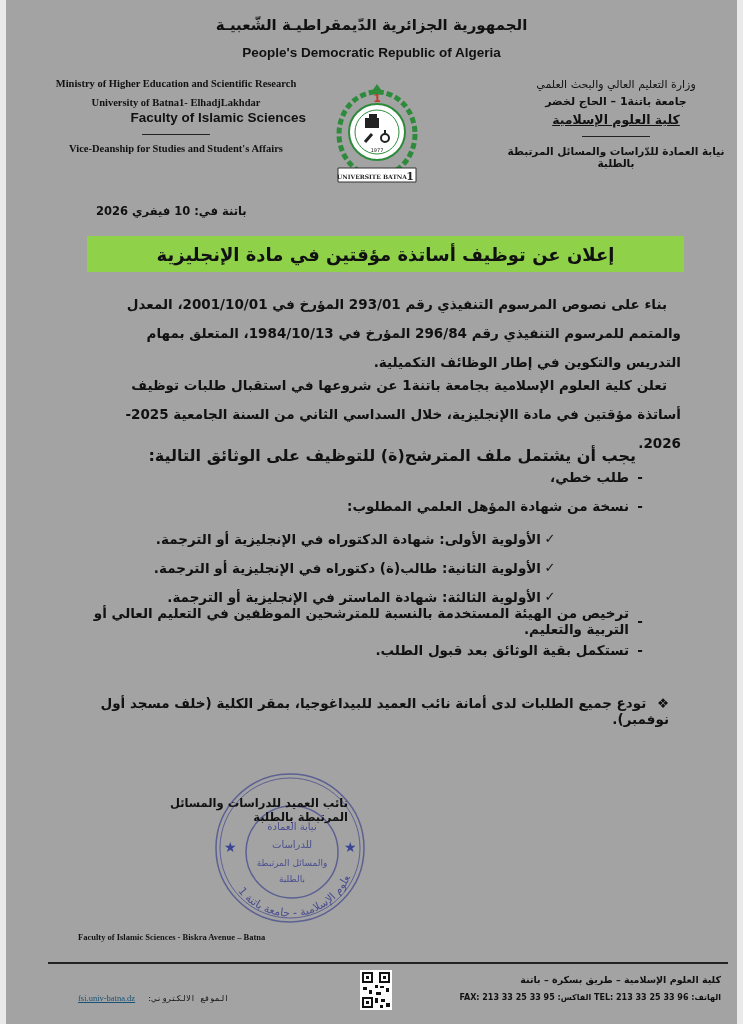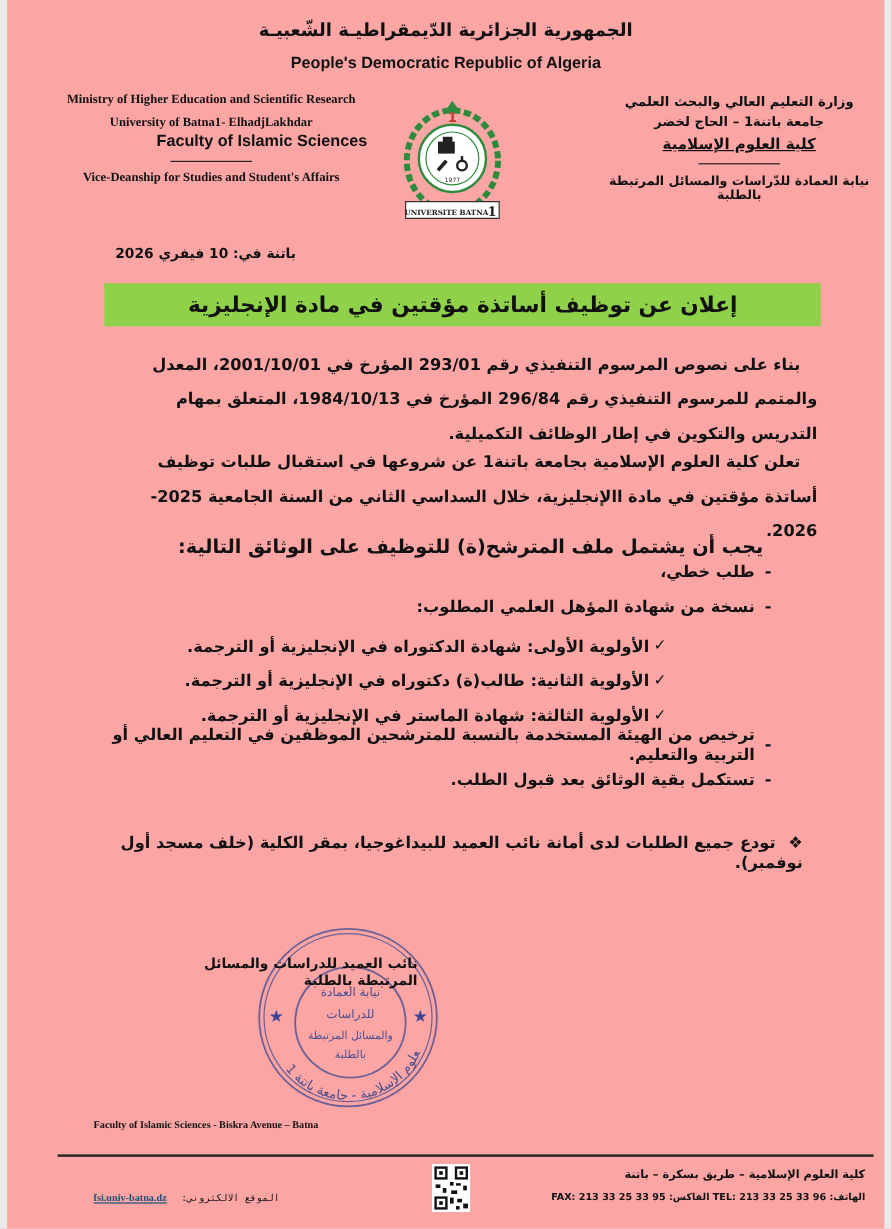--- a/index.html
+++ b/index.html
@@ -3,37 +3,37 @@
 <meta charset="utf-8">
 <style>
   html, body { margin: 0; padding: 0; }
   body {
     width: 743px; height: 1024px; position: relative; overflow: hidden;
     background: #e9e9e9;
     font-family: "DejaVu Sans", sans-serif; color: #111;
   }
   .page {
     position: absolute; left: 6px; top: 0; width: 731px; height: 1024px;
-    background: #fca5a5;
+    background: #a3a3a3;
   }
   .abs { position: absolute; }
   .center { text-align: center; }
   .rtl { direction: rtl; text-align: right; }
   .republic-ar { left: 0; width: 731px; top: 16px; font-size: 15px; font-weight: bold; }
   .republic-en { left: 0; width: 731px; top: 45px; font-size: 13.5px; font-weight: bold; font-family: Liberation Sans, sans-serif; }
 
   .hdr-left { left: 40px; width: 260px; top: 78px; font-family: "Liberation Serif", serif; }
   .hdr-left .l1 { font-size: 10.5px; font-weight: bold; }
   .hdr-left .l2 { font-size: 10.5px; font-weight: bold; margin-top: 8px; }
   .hdr-left .l3 { font-family: "Liberation Sans", sans-serif; font-size: 13.5px; font-weight: bold; margin-top: 2px; text-align: right; }
   .hdr-left .rule, .hdr-right .rule { width: 68px; height: 1px; background: #222; margin: 9px auto 8px; }
   .hdr-left .l4 { font-size: 10.5px; font-weight: bold; }
 
   .hdr-right { left: 495px; width: 230px; top: 78px; }
-  .hdr-right .r1 { font-size: 11px; font-weight: bold; }
+  .hdr-right .r1 { font-size: 11px; font-weight: normal; }
   .hdr-right .r2 { font-size: 11px; font-weight: bold; margin-top: 4px; }
   .hdr-right .r3 { font-size: 12.5px; font-weight: bold; margin-top: 4px; text-decoration: underline; }
   .hdr-right .r4 { font-size: 10.5px; font-weight: bold; }
 
   .logo { left: 326px; top: 80px; width: 90px; height: 110px; }
 
   .date-line { left: 90px; top: 204px; font-size: 11.5px; font-weight: bold; direction: rtl; }
 
   .banner {
     left: 81px; top: 236px; width: 597px; height: 36px; background: #8fd24a;
@@ -58,21 +58,21 @@
 
   .deposit { left: 85px; width: 578px; top: 695px; font-size: 13.5px; font-weight: bold; }
   .deposit .diamond { display: inline-block; width: 18px; }
 
   .sig-title { left: 120px; width: 222px; top: 796px; font-size: 11.5px; font-weight: bold; }
   .stamp { left: 204px; top: 768px; width: 160px; height: 160px; }
 
   .footer-rule { left: 42px; top: 962px; width: 680px; height: 2px; background: #222; }
   .f-left1 { left: 72px; top: 932px; font-size: 8.5px; font-weight: bold; font-family: "Liberation Serif", serif; }
   .f-left2 { left: 72px; top: 993px; font-size: 8.5px; font-family: "Liberation Serif", serif; }
-  .f-link { color: #1a5276; text-decoration: underline; font-weight: bold; }
+  .f-link { color: #1a5276; text-decoration: underline; font-weight: normal; }
   .f-weblabel { margin-left: 10px; direction: rtl; display: inline-block; font-family: Liberation Mono, monospace; font-size: 8px; }
   .f-right1 { left: 460px; width: 255px; top: 974px; font-size: 9.5px; font-weight: bold; }
   .f-right2 { left: 440px; width: 275px; top: 993px; font-size: 8px; font-weight: bold; }
   .qr { left: 354px; top: 970px; width: 32px; height: 40px; }
 </style>
 </head>
 <body>
 
 <div class="page">
 

